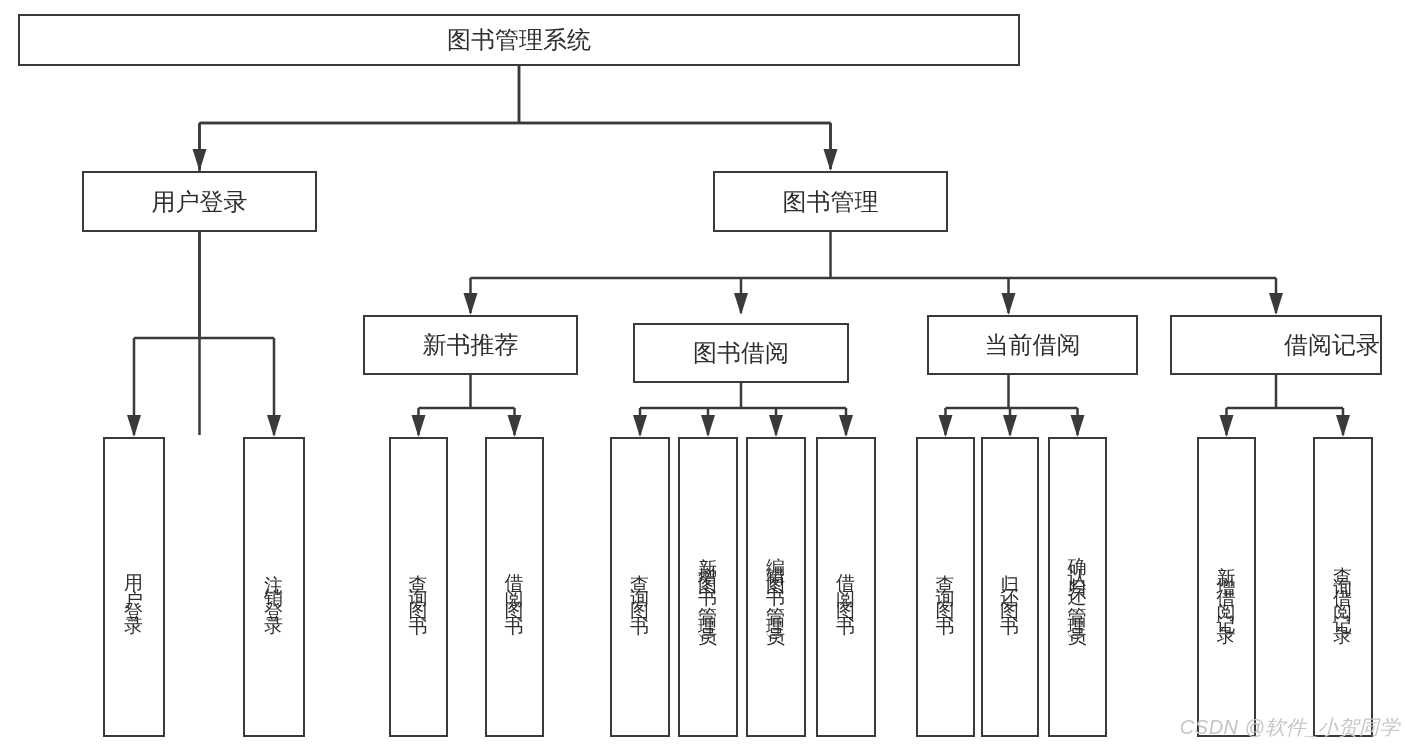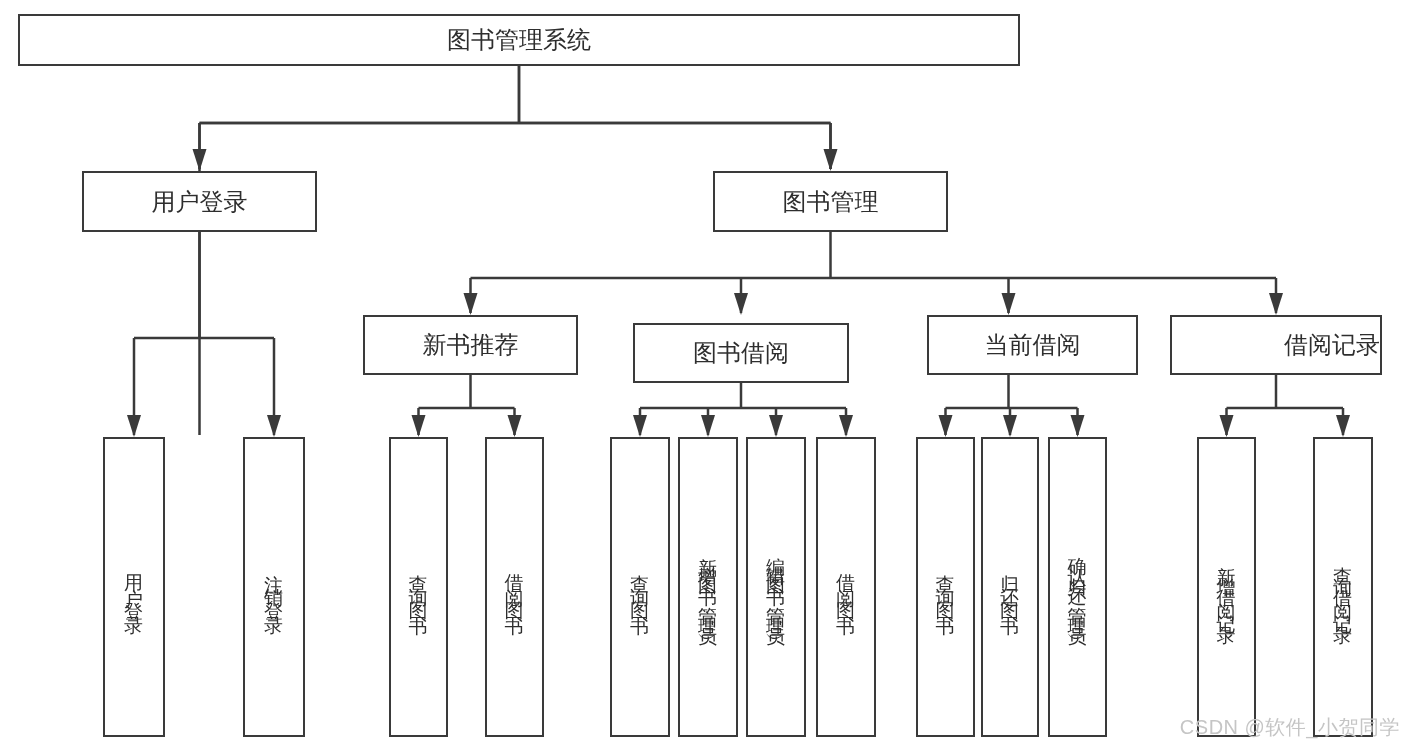--- a/index.html
+++ b/index.html
@@ -20,20 +20,21 @@
     text-orientation:mixed;
     line-height:1.0;
   }
   svg.connectors{
     position:absolute;left:0;top:0;z-index:1;
   }
   .watermark{
     position:absolute;top:714px;right:5px;z-index:6;
     font-size:20px;color:#c5c5c5;letter-spacing:0.5px;
     white-space:nowrap;
+    font-style:italic;
   }
 </style>
 </head>
 <body>
 
 <div class="canvas">
 
   <svg class="connectors" width="1405" height="747">
     <g stroke="#3a3a3a" stroke-width="2.5" fill="none">
 

